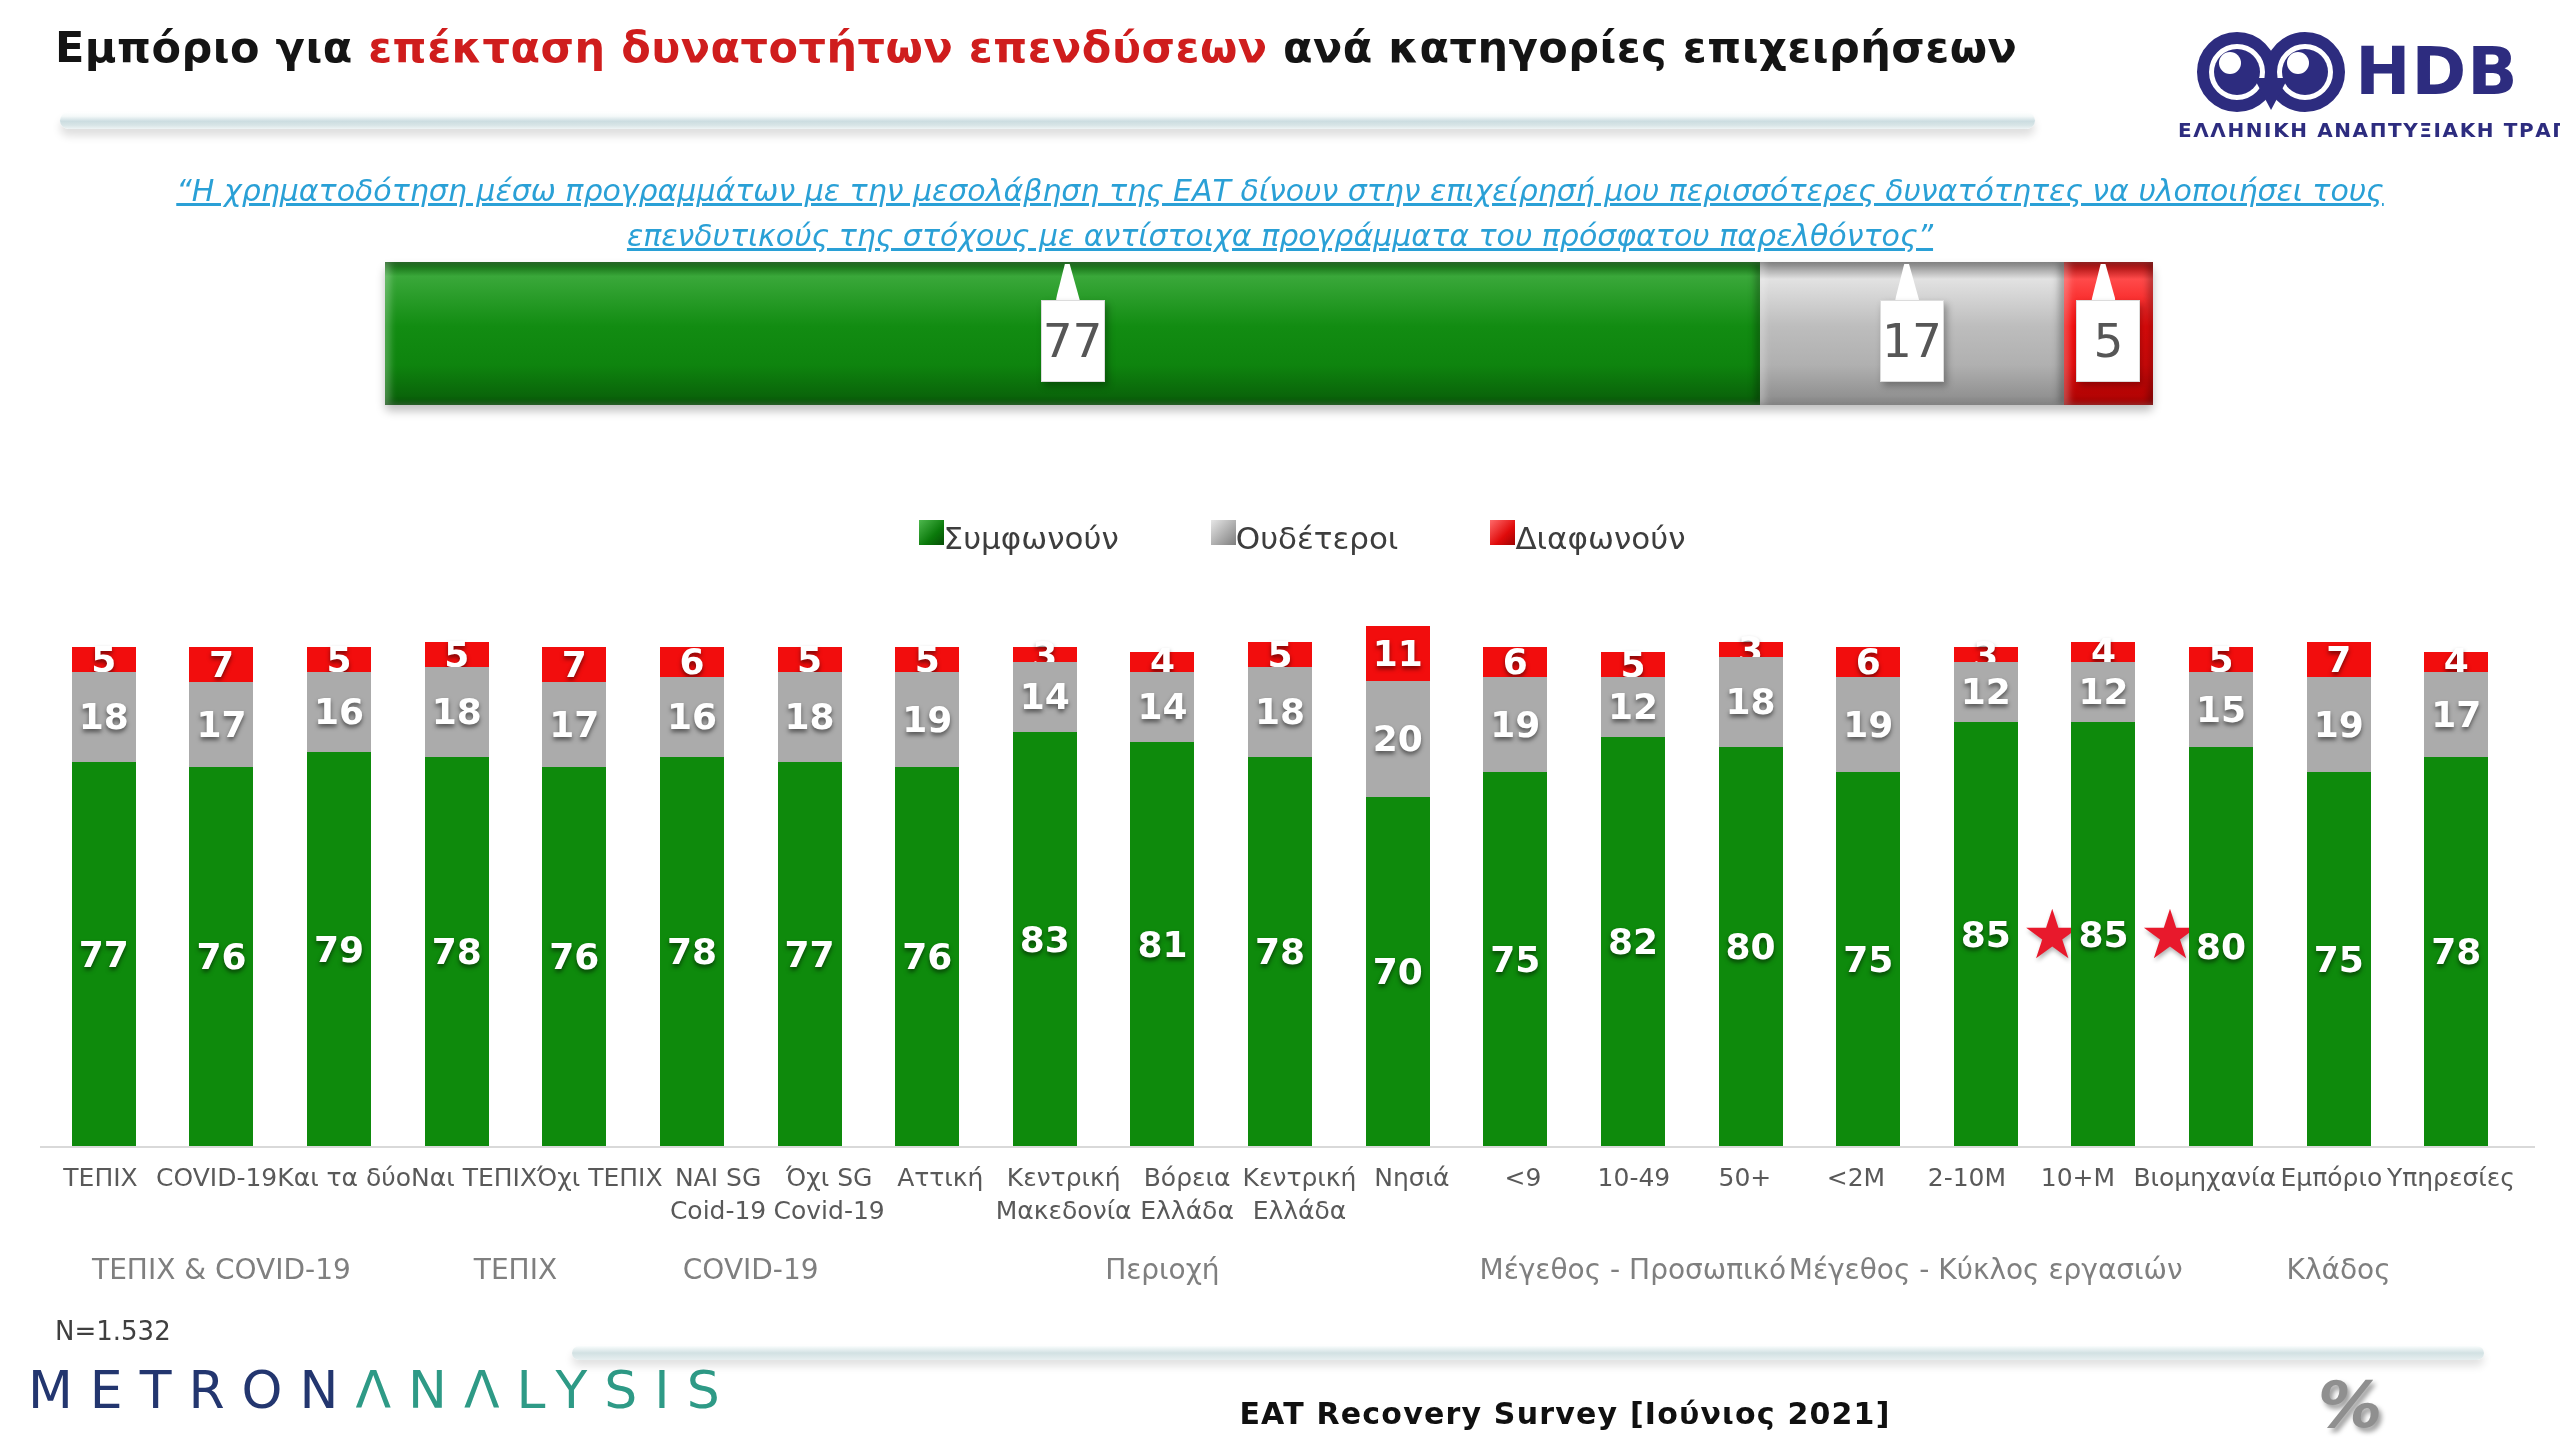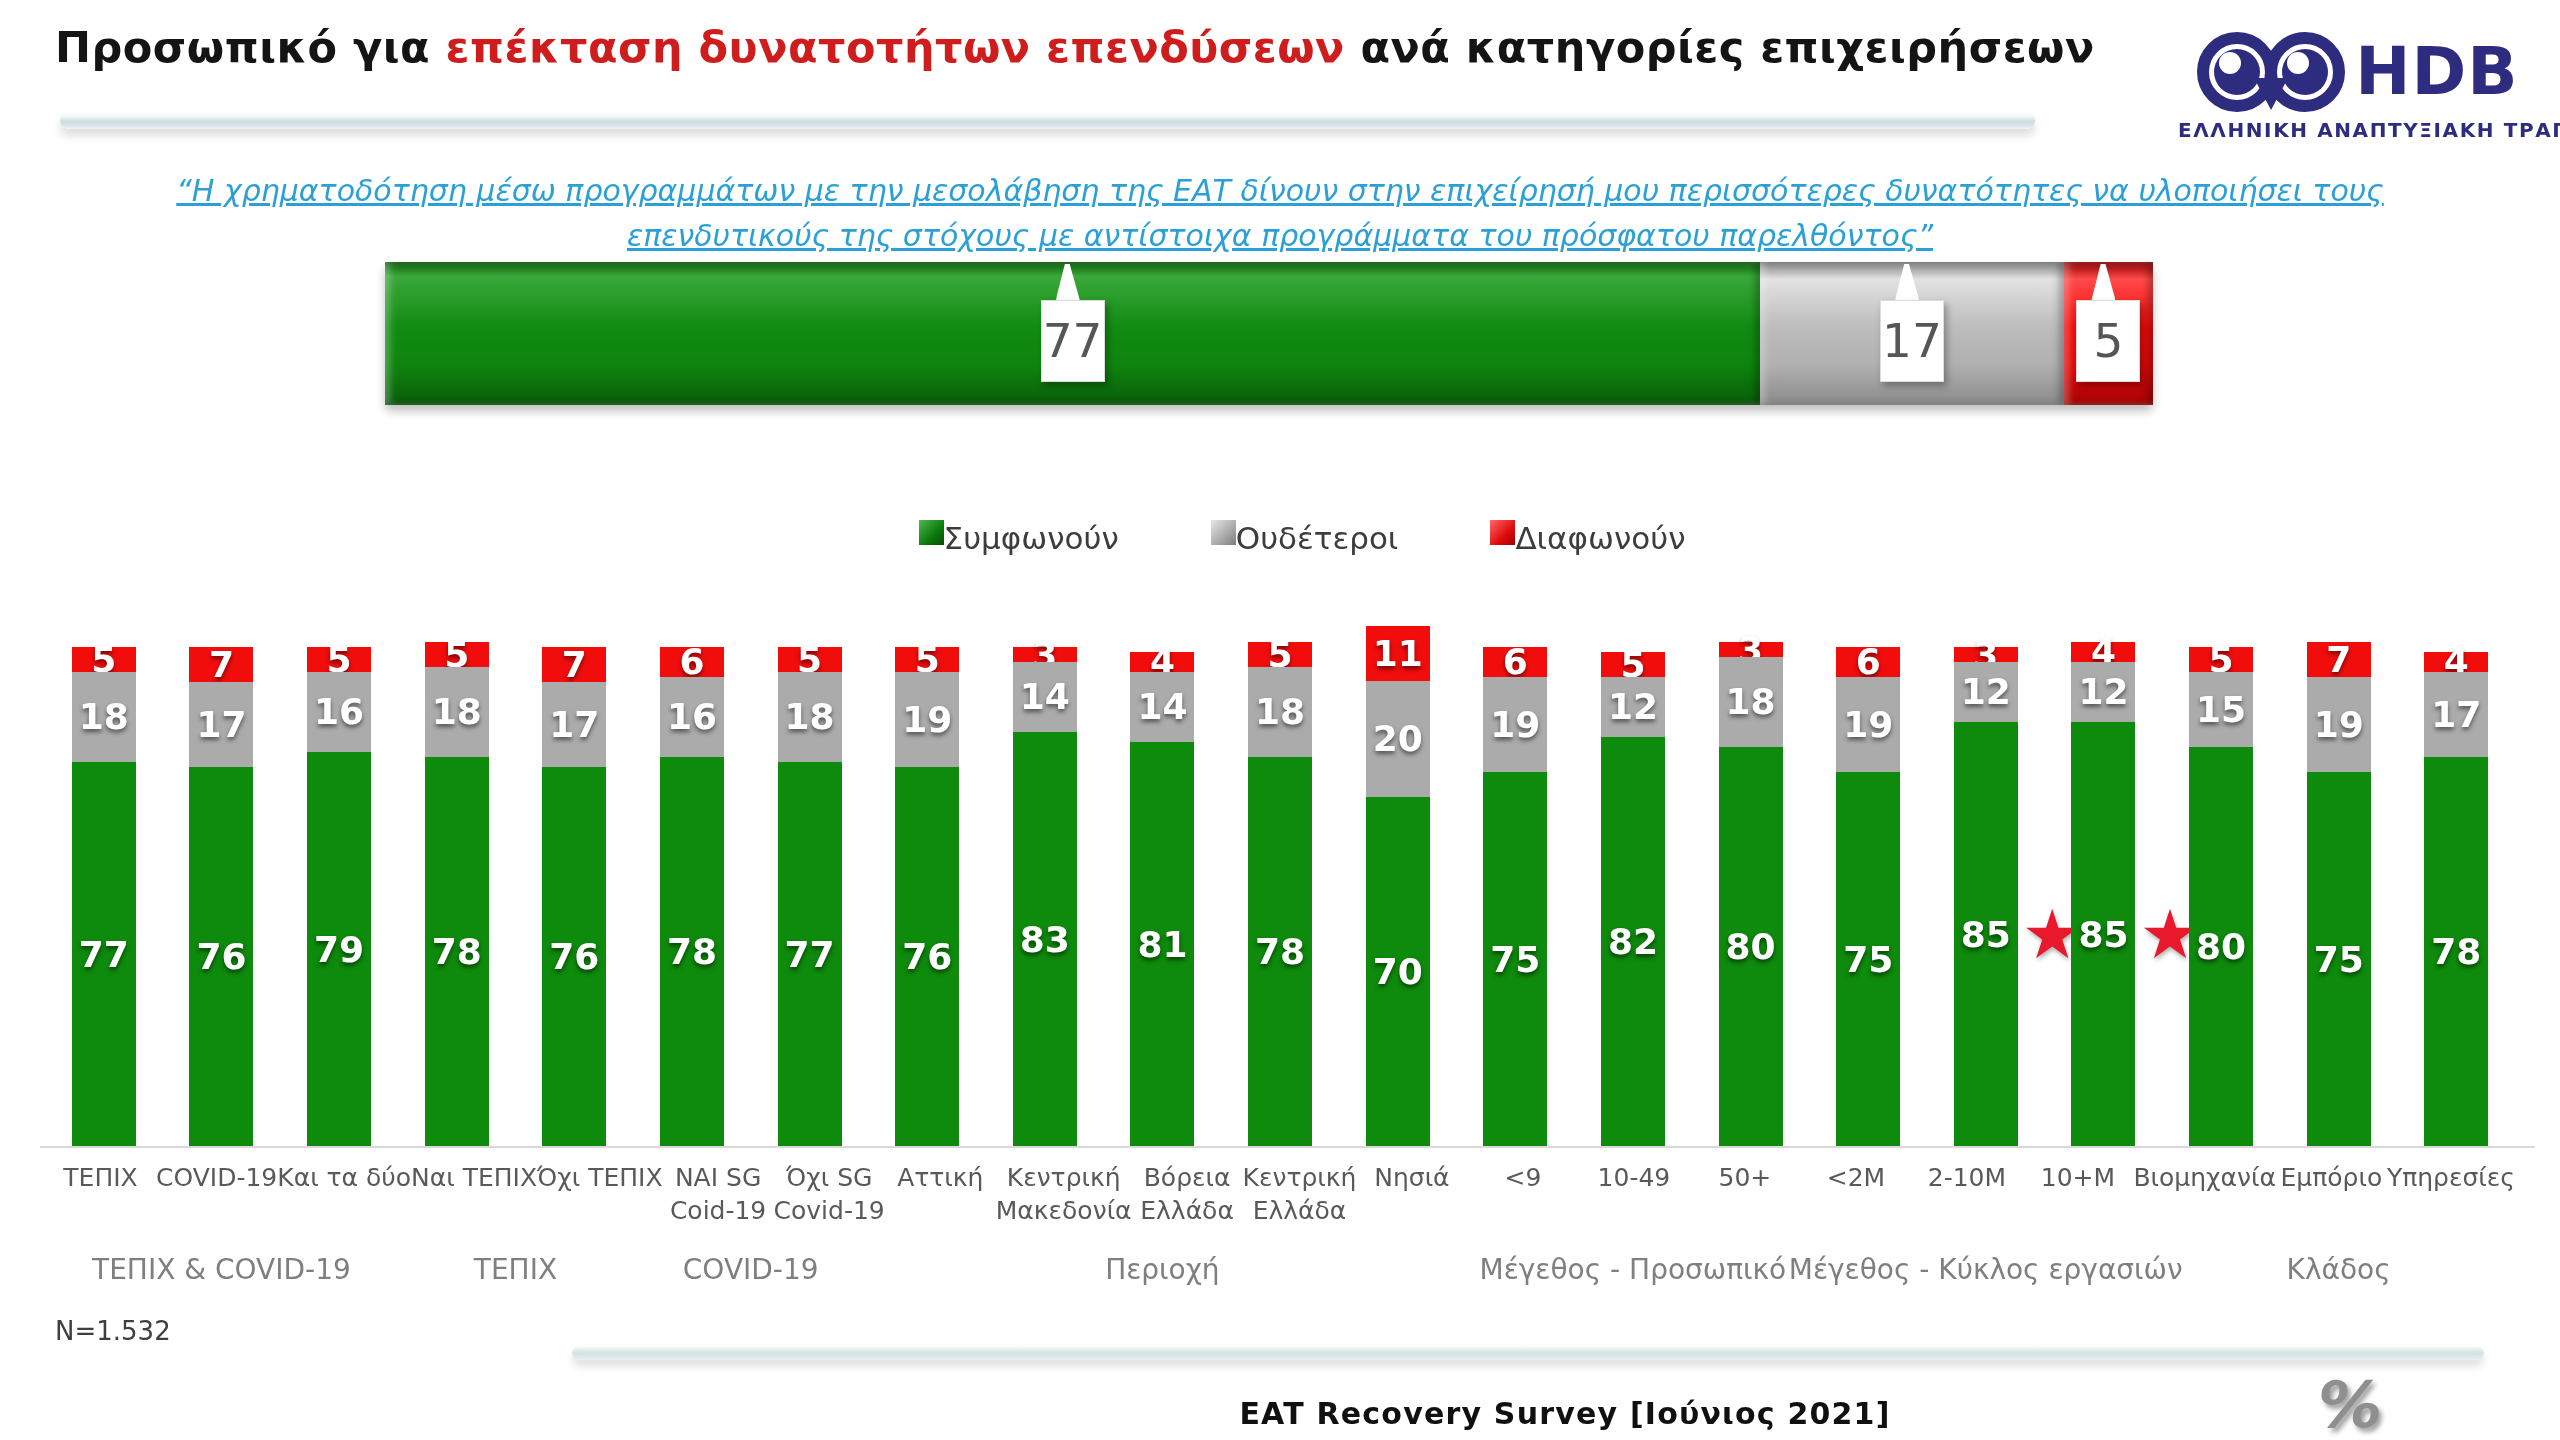--- a/index.html
+++ b/index.html
@@ -84,21 +84,21 @@
           letter-spacing:1.2px;white-space:nowrap;}
   .pct{position:absolute;left:2318px;top:1368px;font-size:64px;font-weight:bold;font-style:italic;color:#8f8f8f;
        text-shadow:3px 4px 5px rgba(0,0,0,.4);}
 </style>
 </head>
 <body>
 
 <div class="slide">
 
   <div class="title">
-    <span>Προσωπικό για </span><span class="hl">επέκταση δυνατοτήτων επενδύσεων</span><span> ανά κατηγορίες επιχειρήσεων</span>
+    <span>Εμπόριο για </span><span class="hl">επέκταση δυνατοτήτων επενδύσεων</span><span> ανά κατηγορίες επιχειρήσεων</span>
   </div>
   <div class="title-divider"></div>
 
   <div class="hdb">
     <div class="hdb-row">
       <div class="owl">
         <div class="eye l">
             <div class="pupil"></div>
           </div>
         <div class="eye r">
@@ -495,17 +495,20 @@
       <div class="group-label" style="left: 7.14286%;">ΤΕΠΙΧ &amp; COVID-19</div>
       <div class="group-label" style="left: 19.0476%;">ΤΕΠΙΧ</div>
       <div class="group-label" style="left: 28.5714%;">COVID-19</div>
       <div class="group-label" style="left: 45.2381%;">Περιοχή</div>
       <div class="group-label" style="left: 64.2857%;">Μέγεθος - Προσωπικό</div>
       <div class="group-label" style="left: 78.5714%;">Μέγεθος - Κύκλος εργασιών</div>
       <div class="group-label" style="left: 92.8571%;">Κλάδος</div>
     </div>
 
   <div class="nsize">N=1.532</div>
+  <div class="metron">
+    <span class="m1">METRON</span><span class="m2">ΛΝΛLYSIS</span>
+  </div>
   <div class="footer-divider"></div>
   <div class="survey">EAT Recovery Survey [Ιούνιος 2021]</div>
   <div class="pct">%</div>
 
 </div>
 
 </body></html>

